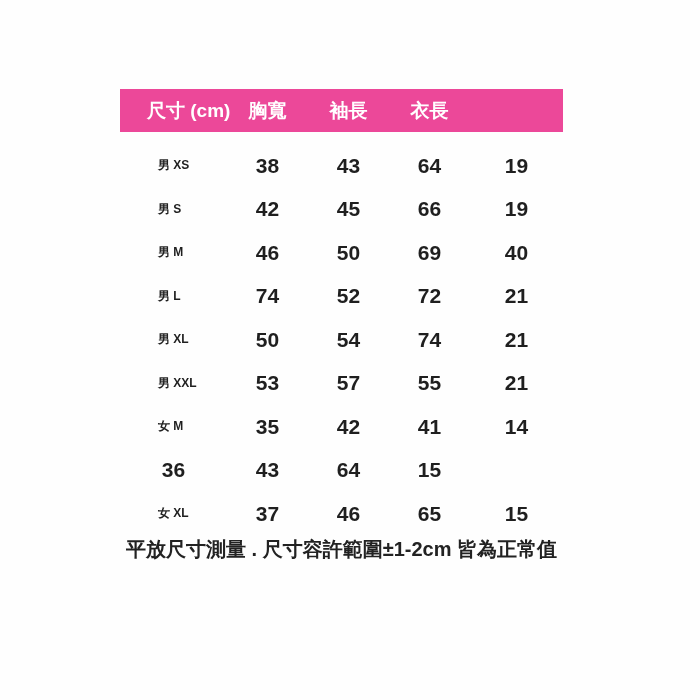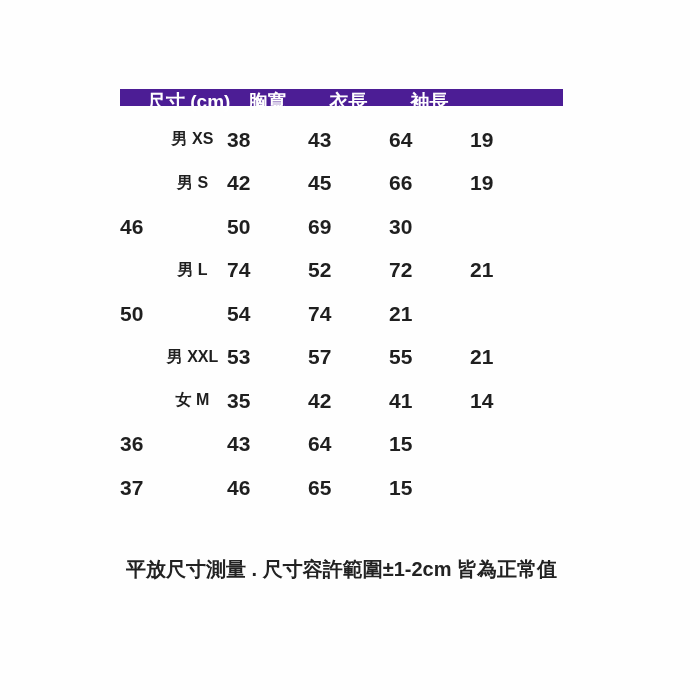--- a/index.html
+++ b/index.html
@@ -19,22 +19,22 @@
   .size-table {
     position: absolute;
     left: 120px;
     top: 89px;
     width: 443px;
   }
   .header-row {
     display: grid;
     grid-template-columns: 107px 81px 81px 81px 93px;
     align-items: center;
-    height: 17px;
-    background: #4c1d95;
+    height: 43px;
+    background: #ec4899;
     color: #ffffff;
     font-size: 19px;
     font-weight: 700;
   }
   .header-row .cell {
     text-align: center;
     white-space: nowrap;
   }
   .header-row .cell.label {
     text-align: left;
@@ -45,78 +45,81 @@
   }
   .row {
     display: grid;
     grid-template-columns: 107px 81px 81px 81px 93px;
     align-items: center;
     height: 43.5px;
     font-size: 21px;
     font-weight: 700;
   }
   .row .cell {
+    text-align: center;
     white-space: nowrap;
   }
   .row .cell.label {
-    text-align: center;
+    text-align: left;
     padding-left: 38px;
-    font-size: 16px;
+    font-size: 12px;
   }
   .footnote {
     position: absolute;
     left: 120px;
-    top: 556px;
+    top: 536px;
     width: 443px;
     text-align: center;
     font-size: 20px;
     font-weight: 700;
     white-space: nowrap;
     color: #222222;
   }
 </style>
 </head>
 <body>
 
 <div class="size-table">
   <div class="header-row">
     <div class="cell label">尺寸 (cm)</div>
     <div class="cell">胸寬</div>
+    <div class="cell">袖長</div>
     <div class="cell">衣長</div>
-    <div class="cell">袖長</div>
   </div>
   <div class="table-body">
       <div class="row">
         <div class="cell label">男 XS</div>
         <div class="cell">38</div>
         <div class="cell">43</div>
         <div class="cell">64</div>
         <div class="cell">19</div>
       </div>
       <div class="row">
         <div class="cell label">男 S</div>
         <div class="cell">42</div>
         <div class="cell">45</div>
         <div class="cell">66</div>
         <div class="cell">19</div>
       </div>
       <div class="row">
+        <div class="cell label">男 M</div>
         <div class="cell">46</div>
         <div class="cell">50</div>
         <div class="cell">69</div>
-        <div class="cell">30</div>
+        <div class="cell">40</div>
       </div>
       <div class="row">
         <div class="cell label">男 L</div>
         <div class="cell">74</div>
         <div class="cell">52</div>
         <div class="cell">72</div>
         <div class="cell">21</div>
       </div>
       <div class="row">
+        <div class="cell label">男 XL</div>
         <div class="cell">50</div>
         <div class="cell">54</div>
         <div class="cell">74</div>
         <div class="cell">21</div>
       </div>
       <div class="row">
         <div class="cell label">男 XXL</div>
         <div class="cell">53</div>
         <div class="cell">57</div>
         <div class="cell">55</div>
@@ -129,20 +132,21 @@
         <div class="cell">41</div>
         <div class="cell">14</div>
       </div>
       <div class="row">
         <div class="cell">36</div>
         <div class="cell">43</div>
         <div class="cell">64</div>
         <div class="cell">15</div>
       </div>
       <div class="row">
+        <div class="cell label">女 XL</div>
         <div class="cell">37</div>
         <div class="cell">46</div>
         <div class="cell">65</div>
         <div class="cell">15</div>
       </div>
     </div>
 </div>
 
 <div class="footnote">平放尺寸測量 . 尺寸容許範圍±1-2cm 皆為正常值</div>
 

